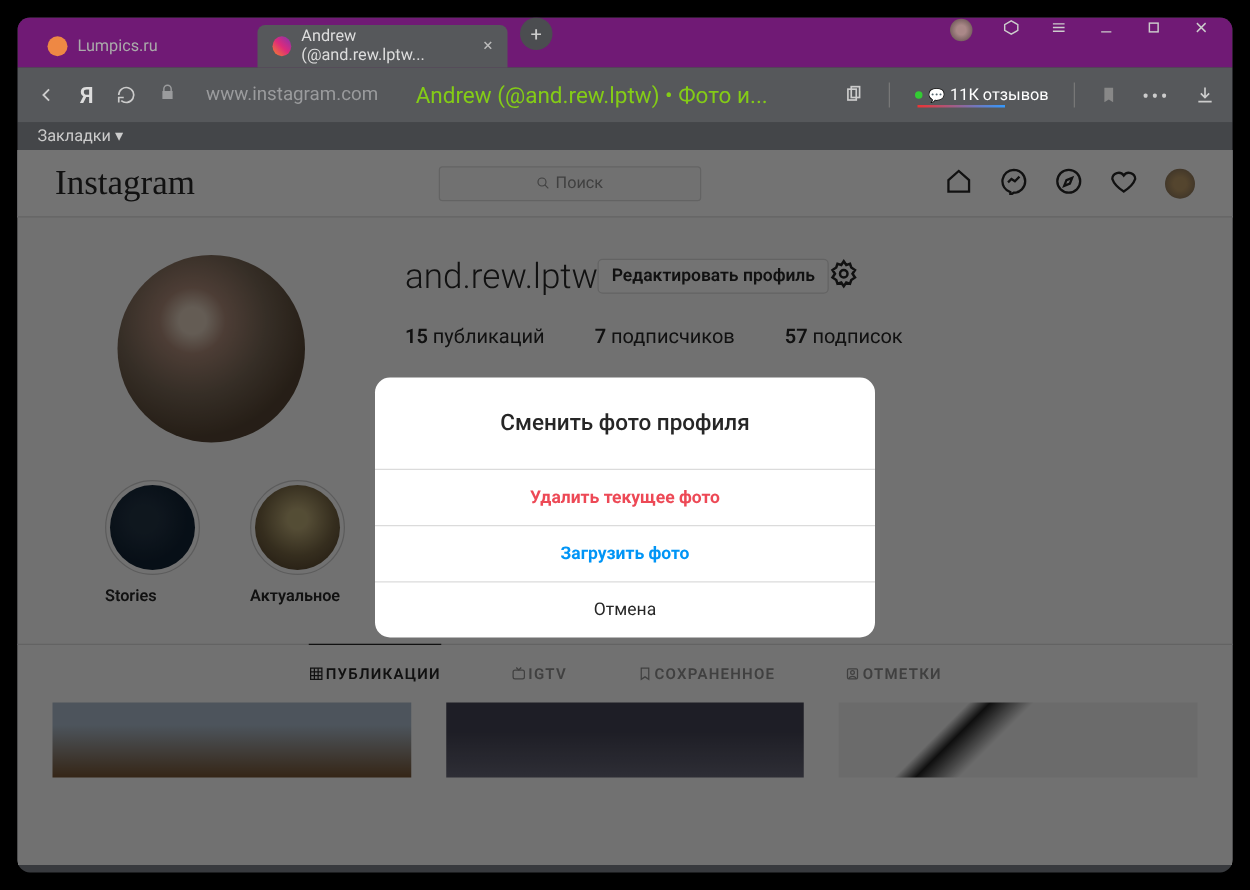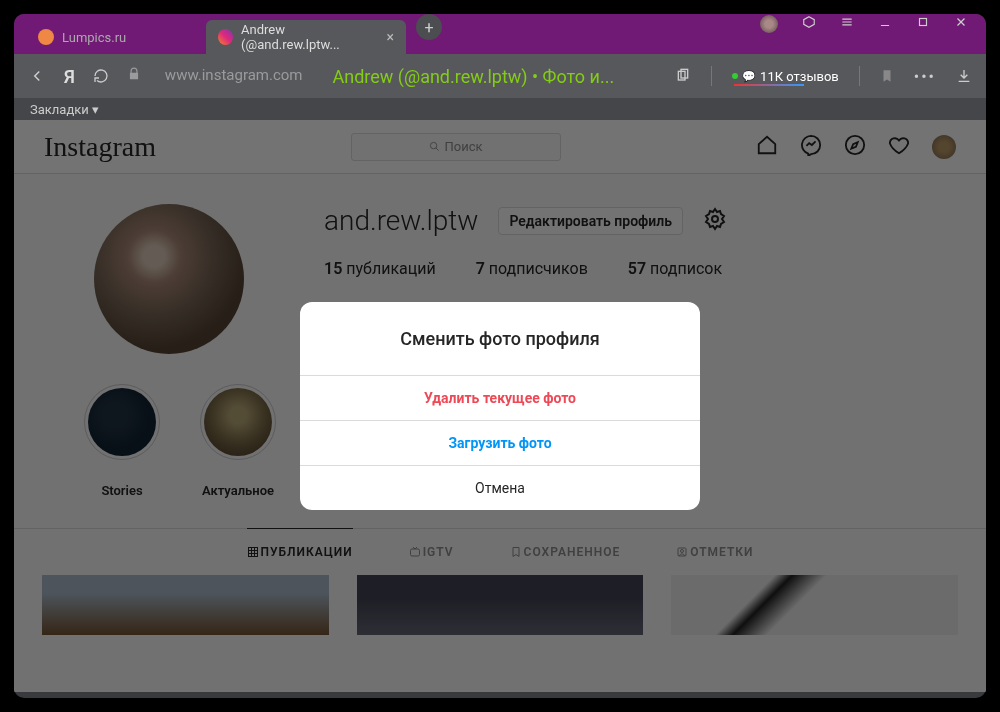--- a/index.html
+++ b/index.html
@@ -29,27 +29,27 @@
 .content{position:relative;height:572px;background:#fafafa;overflow:hidden}
 .ig-header{height:54px;background:#fff;border-bottom:1px solid #dbdbdb;display:flex;align-items:center;padding:0 30px}
 .ig-logo{font-family:"Brush Script MT",cursive;font-size:28px;font-weight:500;color:#262626}
 .search{margin:15px auto;width:210px;height:28px;background:#fafafa;border:1px solid #dbdbdb;border-radius:3px;display:flex;align-items:center;justify-content:center;gap:4px;color:#8e8e8e;font-size:13px}
 .ig-nav{display:flex;gap:22px;align-items:center}
 .ig-nav svg{width:22px;height:22px;stroke:#262626;fill:none;stroke-width:2}
 .ig-nav .avatar{width:24px;height:24px;border-radius:50%;background:radial-gradient(circle,#b96 30%,#765)}
 .profile{padding:30px 60px 20px;display:flex;gap:80px}
 .pfp{width:150px;height:150px;border-radius:50%;background:radial-gradient(circle at 40% 35%,#dcb 8%,#a87 20%,#765 45%,#543 70%);margin-left:20px}
 .pinfo{flex:1}
-.prow1{display:flex;align-items:center;gap:20px;margin-bottom:22px}
+.prow1{display:flex;align-items:center;margin-bottom:22px}
 .username{font-size:28px;font-weight:300;color:#262626}
 .editbtn{border:1px solid #dbdbdb;background:#fff;padding:5px 10px;border-radius:4px;font-size:14px;font-weight:600;color:#262626}
 .stats{display:flex;gap:40px;font-size:16px;color:#262626}
 .stats b{font-weight:600}
 .highlights{display:flex;gap:40px;padding:10px 70px 30px}
-.hl{display:flex;flex-direction:column;align-items:center;gap:23px}
+.hl{display:flex;flex-direction:column;gap:10px}
 .hl-circ{width:76px;height:76px;border-radius:50%;border:1px solid #ccc;padding:3px}
 .hl-img{width:100%;height:100%;border-radius:50%}
 .hl1{background:radial-gradient(circle at 40% 40%,#234 20%,#123 60%)}
 .hl2{background:radial-gradient(circle at 50% 40%,#ba7 15%,#764 55%,#432)}
 .hl-label{font-size:13px;color:#262626;font-weight:600}
 .ptabs{border-top:1px solid #dbdbdb;display:flex;justify-content:center;gap:56px;font-size:12px;letter-spacing:1px;color:#8e8e8e;font-weight:600}
 .ptab{padding:16px 0;display:flex;align-items:center;gap:2px}
 .ptab.active{color:#262626;border-top:1px solid #262626;margin-top:-1px}
 .grid{display:flex;gap:28px;padding:0 28px}
 .gi{flex:1;height:60px;background:#888}

